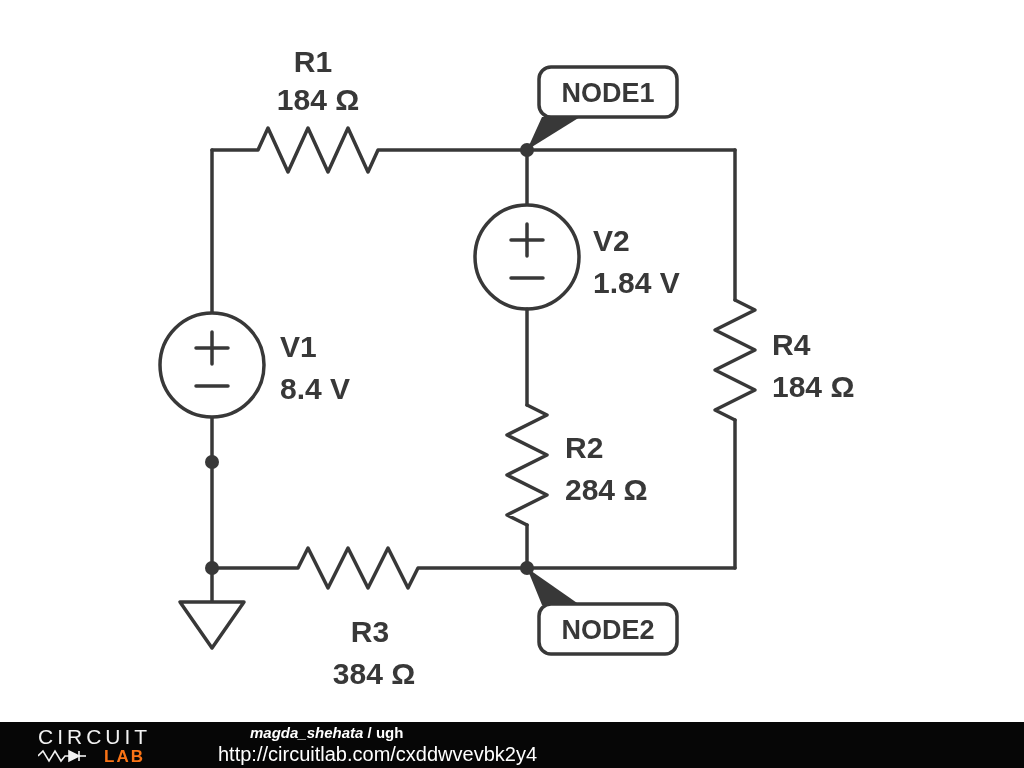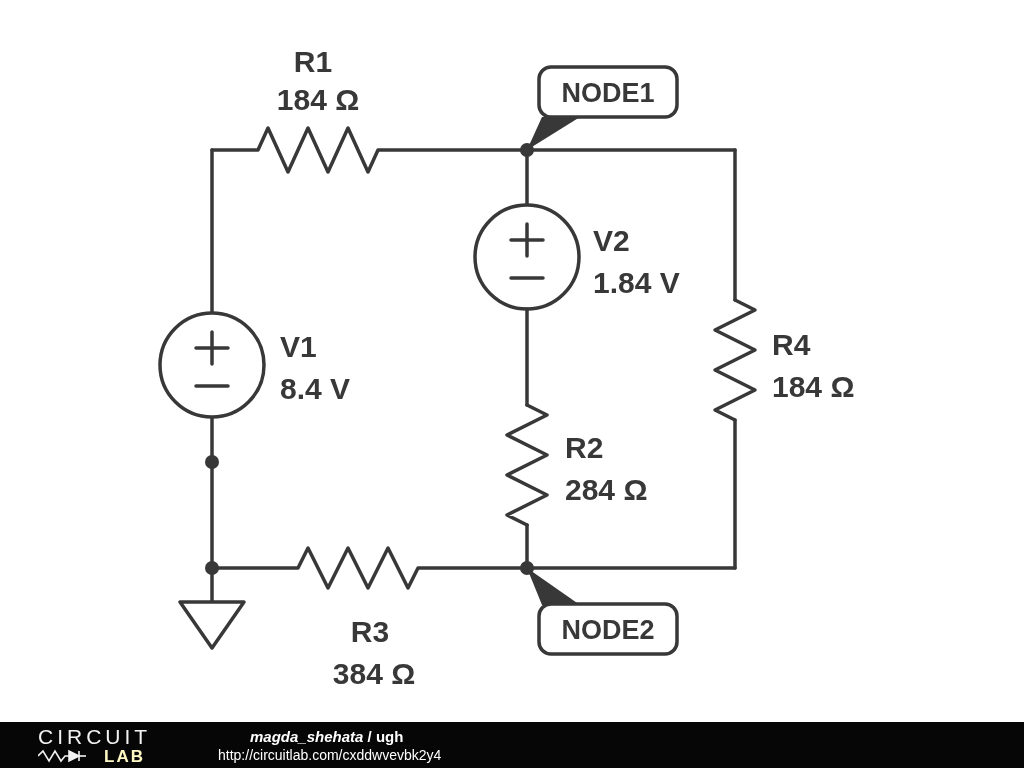--- a/index.html
+++ b/index.html
@@ -12,25 +12,25 @@
              font-weight:bold; fill:#383838; }
   .lbl  { font-size:30px; }
   .node-lbl { font-size:27px; }
 
   .footer { position:absolute; left:0; bottom:0; width:1024px; height:46px;
             background:#060606; display:flex; align-items:center; color:#ffffff; }
   .logo { margin-left:38px; width:150px; line-height:1; }
   .logo-top { font-size:21px; letter-spacing:4px; font-weight:normal; color:#f2f2f2; }
   .logo-bottom { display:flex; align-items:center; margin-top:1px; }
   .logo-bottom .glyph { margin-right:4px; }
-  .logo-bottom span { font-size:17px; font-weight:bold; letter-spacing:2px; color:#fef9c3; }
+  .logo-bottom span { font-size:17px; font-weight:bold; letter-spacing:2px; color:#f97316; }
   .meta { margin-left:30px; display:flex; flex-direction:column; justify-content:center; }
   .meta-line1 { font-size:15px; font-weight:bold;margin-left:32px; }
   .meta-line1 .author { font-style:italic; }
-  .meta-line2 { font-size:14px; margin-top:2px; }
+  .meta-line2 { font-size:20px; margin-top:2px; }
 </style>
 </head>
 <body>
 
 <div class="stage">
 
   <svg class="circuit" width="1024" height="722" viewBox="0 0 1024 722">
 
     <g stroke="#383838" stroke-width="3.5" fill="none" stroke-linecap="round" stroke-linejoin="round">
 

